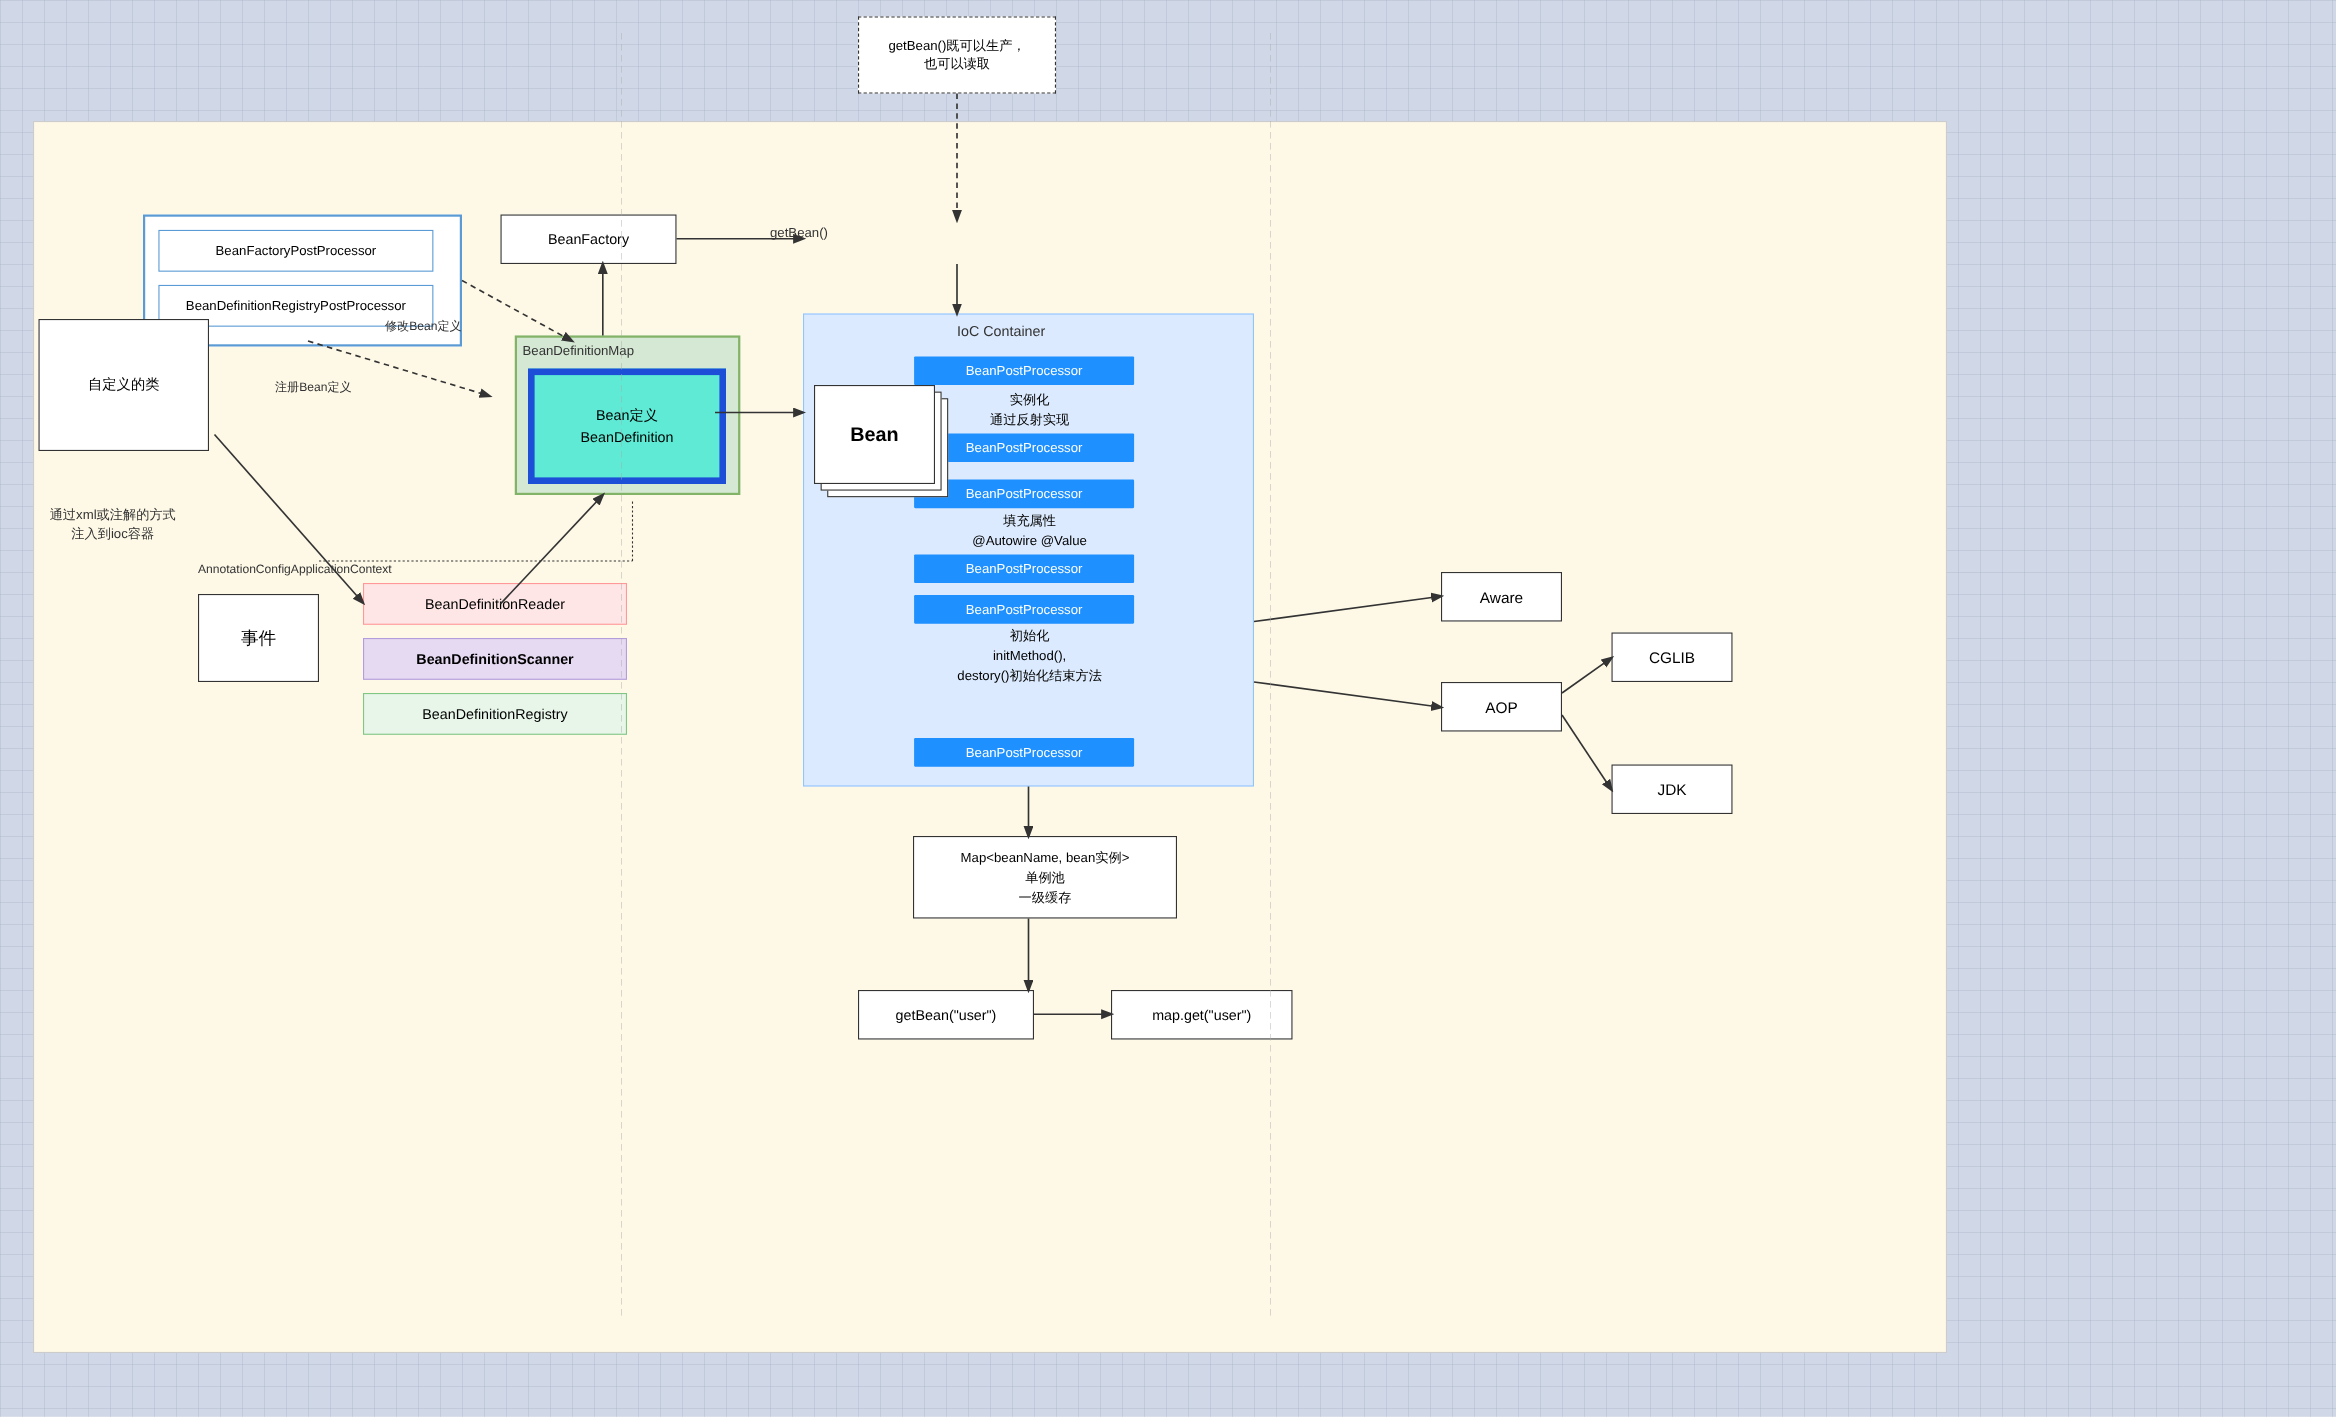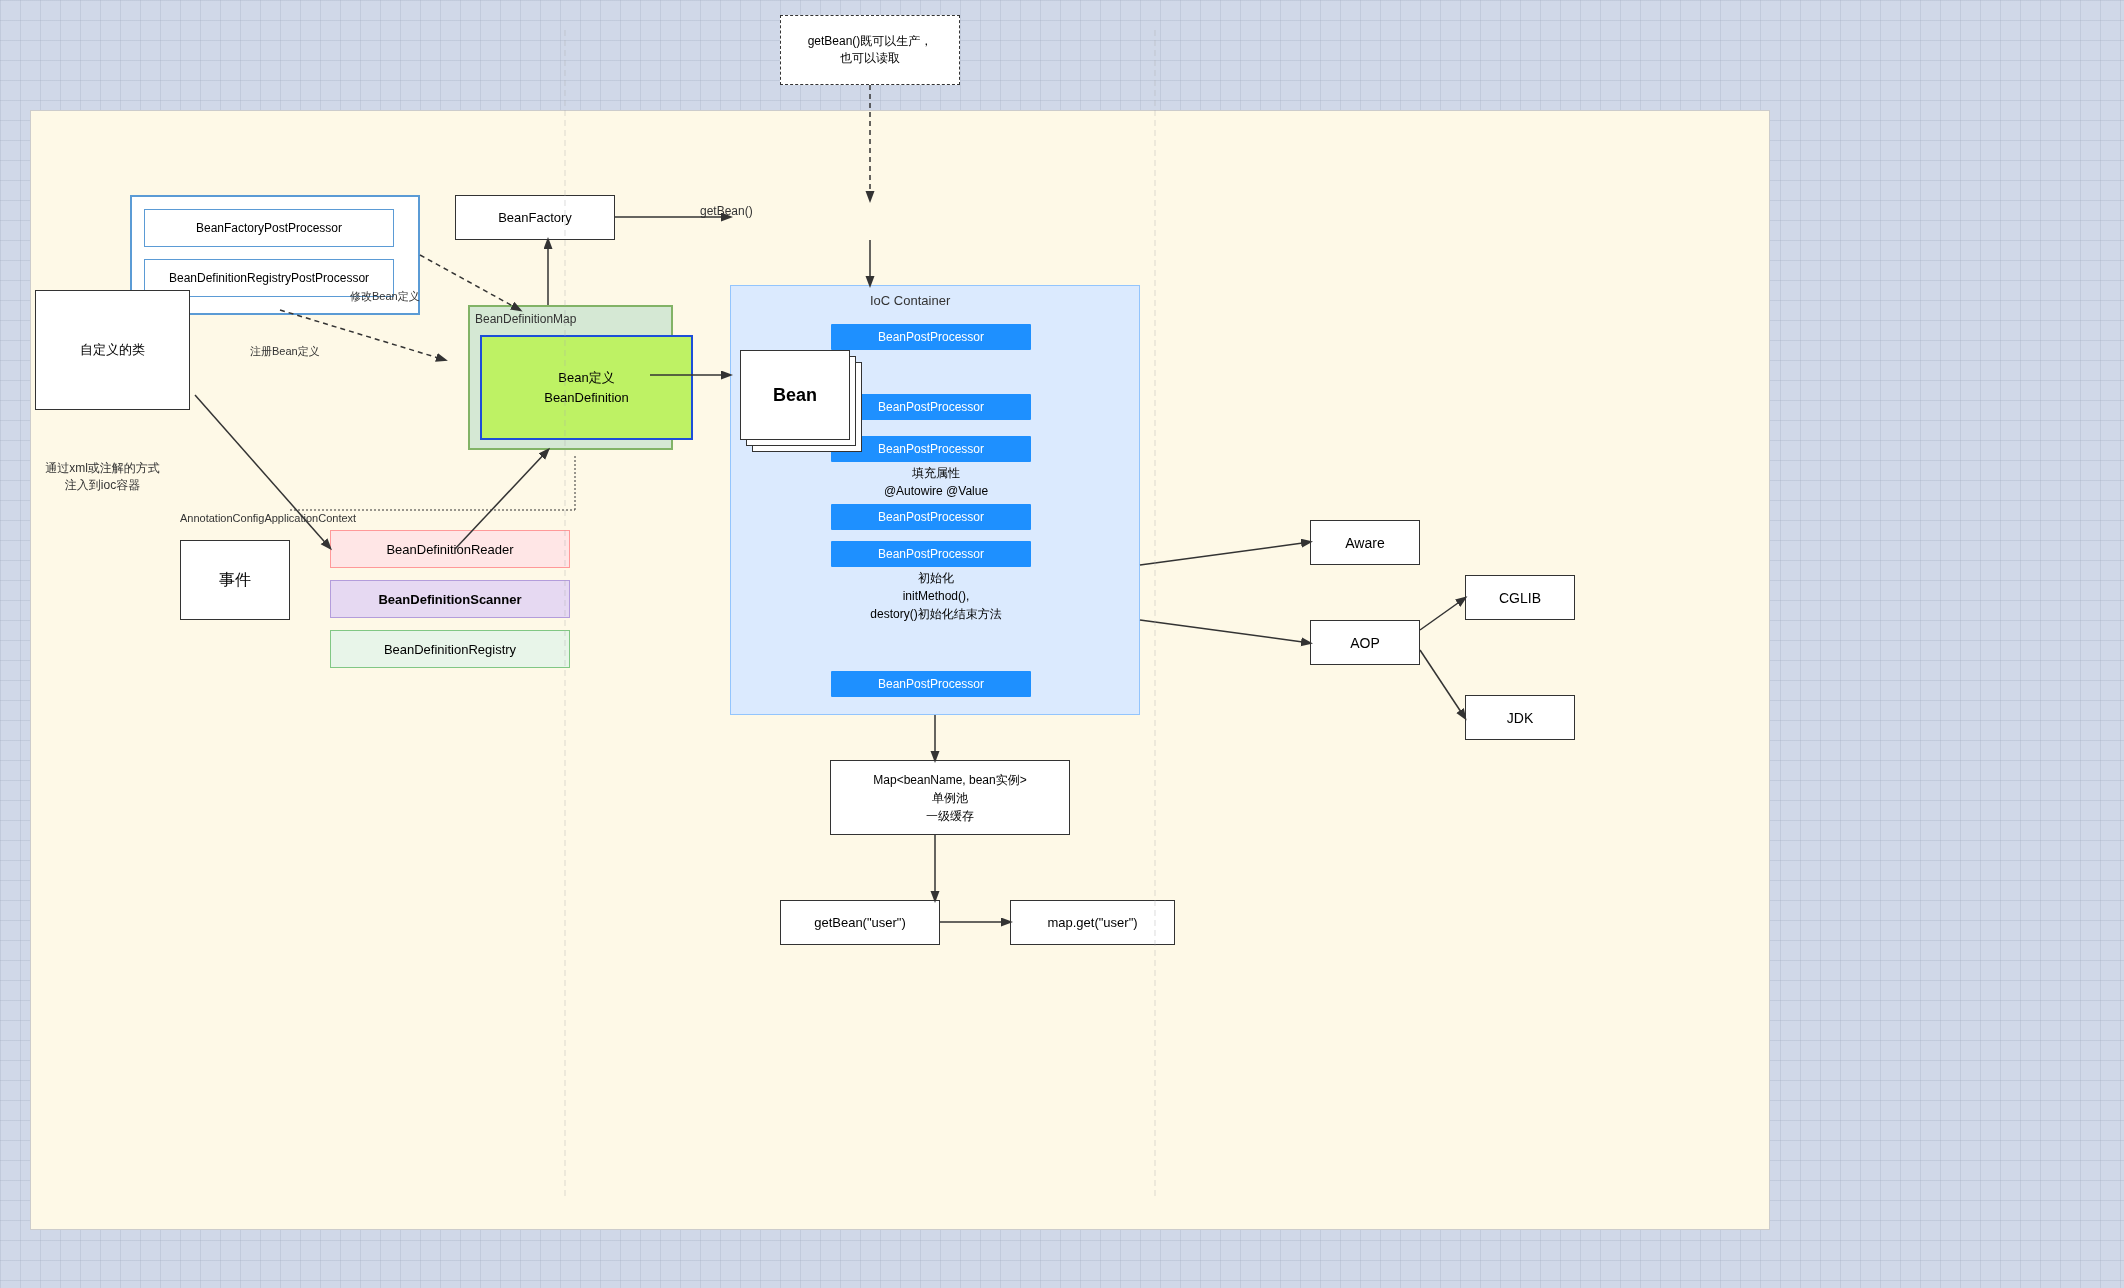--- a/index.html
+++ b/index.html
@@ -369,21 +369,21 @@
   </div>
   <div class="bfpp-inner-box" style="top:62px; left:12px;">
     <span>BeanDefinitionRegistryPostProcessor</span>
   </div>
 </div>
 
 <div style="position:absolute; top:305px; left:468px; width:205px; height:145px; background:#d5e8d4; border:2px solid #82b366;">
   <div style="position:absolute; top:5px; left:5px; font-size:12px; color:#333;">
     <span>BeanDefinitionMap</span>
   </div>
-  <div style="position:absolute; top:28px; left:10px; width:213px; height:105px; background:#bef264; border:2px solid #1d4ed8; display:flex; align-items:center; justify-content:center; text-align:center; font-size:13px; line-height:1.5;">
+  <div style="position:absolute; top:28px; left:10px; width:180px; height:105px; background:#5eead4; border:6px solid #1d4ed8; display:flex; align-items:center; justify-content:center; text-align:center; font-size:13px; line-height:1.5;">
     <span style="white-space:pre-line;">Bean定义
 BeanDefinition</span>
   </div>
 </div>
 
 <div class="custom-class-box">
   <span>自定义的类</span>
 </div>
 
 <div class="inject-label">
@@ -410,20 +410,24 @@
 <div class="bdreg-box">
   <span>BeanDefinitionRegistry</span>
 </div>
 
 <div class="ioc-container">
 
   <div class="bpp-box" style="position:absolute; top:38px; left:100px; width:200px;">
     <span>BeanPostProcessor</span>
   </div>
 
+  <div style="position:absolute; top:68px; left:0; width:410px; text-align:center; font-size:12px; line-height:1.5;">
+    <span style="white-space:pre-line;">实例化
+通过反射实现</span>
+  </div>
 
   <div class="bpp-box" style="position:absolute; top:108px; left:100px; width:200px;">
     <span>BeanPostProcessor</span>
   </div>
 
   <div class="bpp-box" style="position:absolute; top:150px; left:100px; width:200px;">
     <span>BeanPostProcessor</span>
   </div>
 
   <div style="position:absolute; top:178px; left:0; width:410px; text-align:center; font-size:12px; line-height:1.5;">

